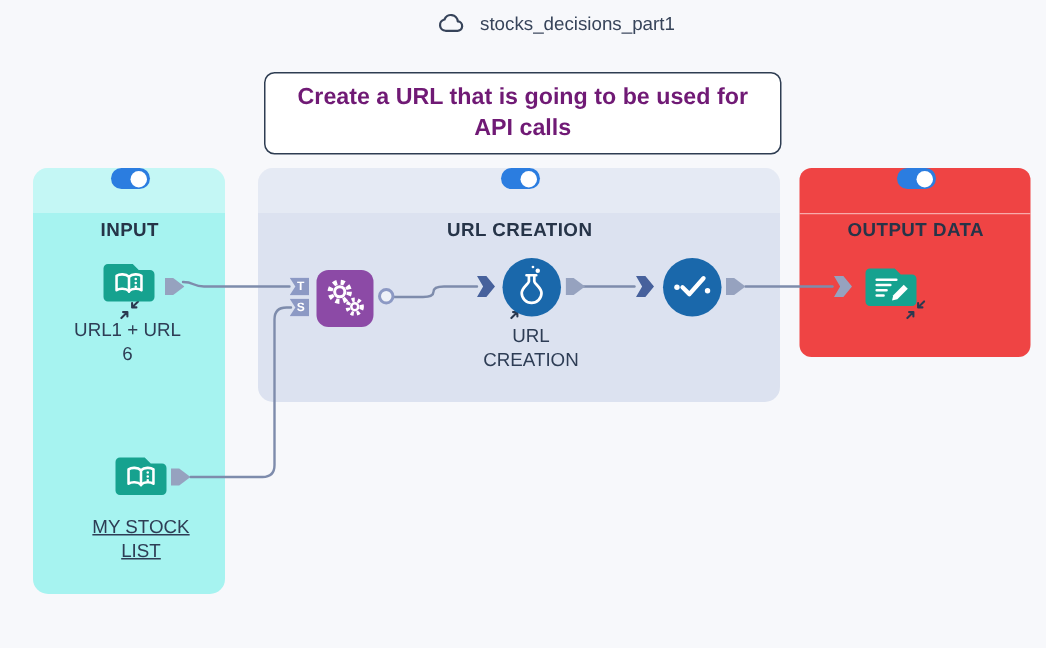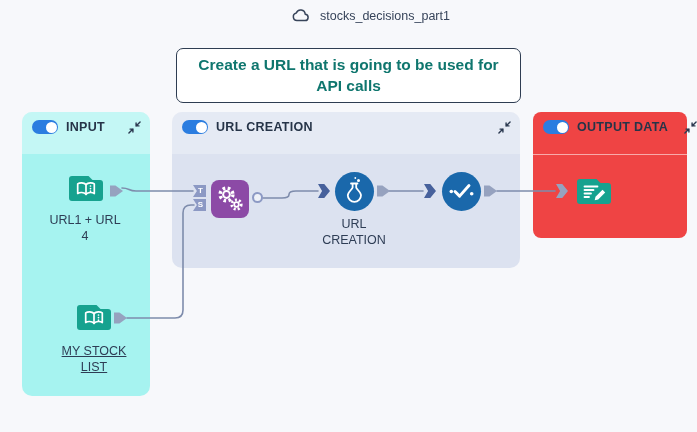--- a/index.html
+++ b/index.html
@@ -8,30 +8,31 @@
     background:#f7f8fb;font-family:"Liberation Sans",sans-serif;color:#2b3a52;
   }
   
   .flow-header{position:absolute;left:291px;top:8px;display:flex;align-items:flex-end;gap:9px;}
   .flow-header .title{font-size:12.5px;color:#37445a;}
   
   .note-box{
     position:absolute;left:176px;top:48px;width:345px;height:55px;box-sizing:border-box;
     background:#ffffff;border:1.6px solid #2e3d52;border-radius:7px;
     display:flex;align-items:center;justify-content:center;text-align:center;
-    font-size:15.5px;font-weight:bold;color:#0f766e;line-height:1.35;padding:18px 12px;
+    font-size:15.5px;font-weight:bold;color:#701a75;line-height:1.35;padding:18px 12px;
   }
   
   .group{position:absolute;border-radius:10px;box-sizing:border-box;}
   .group.input{left:22px;top:112px;width:128px;height:284px;background:#a6f3f0;}
   .group.url-creation{left:172px;top:112px;width:348px;height:156px;background:#dce2f0;}
   .group.output-data{left:533px;top:112px;width:154px;height:126px;background:#ef4444;border-radius:8px;}
   .group-header{
-    display:flex;align-items:center;height:30px;padding:0 9px 12px 10px;gap:8px;
+    display:flex;align-items:center;height:30px;padding:0 9px 0 10px;gap:20px;
     border-radius:10px 10px 0 0;
+    flex-direction:column;
   }
   .group.input .group-header{background:rgba(255,255,255,0.34);}
   .group.url-creation .group-header{background:rgba(255,255,255,0.28);}
   .group.output-data .group-header{border-bottom:1.5px solid rgba(255,255,255,0.55);height:30px;}
   .group-label{font-size:12.5px;font-weight:600;letter-spacing:.3px;color:#263448;flex:0 0 auto;}
   .spacer{flex:1;}
   
   .toggle{position:relative;width:26px;height:14px;border-radius:8px;background:#2b7de0;flex:0 0 auto;cursor:pointer;}
   .toggle .knob{position:absolute;right:1.5px;top:1.5px;width:11px;height:11px;border-radius:50%;background:#ffffff;}
   
@@ -141,21 +142,21 @@
   <div class="node-icon" style="left:66px;top:169px;">
     <svg width="40" height="36" viewBox="0 0 40 36">
       <path d="M3 10 a3 3 0 0 1 3 -3 h16.5 l4 4 h7.5 a3 3 0 0 1 3 3 v15 a3 3 0 0 1 -3 3 h-28 a3 3 0 0 1 -3 -3 z" fill="#16a28f"></path>
       <g fill="none" stroke="#ffffff" stroke-width="1.7" stroke-linejoin="round" stroke-linecap="round">
         <path d="M20 15.5 c-2.2 -2 -6.3 -2 -8.3 -0.6 v9.6 c2 -1.4 6.1 -1.4 8.3 0.6 c2.2 -2 6.3 -2 8.3 -0.6 v-9.6 c-2 -1.4 -6.1 -1.4 -8.3 0.6 z"></path>
         <path d="M20 15.5 v10"></path>
         <path d="M24.5 17 v0.01 M24.5 19.6 v0.01 M24.5 22.2 v0.01"></path>
       </g>
     </svg>
   </div>
-  <div class="node-label" style="left:47px;top:212px;width:76px;">URL1 + URL 4</div>
+  <div class="node-label" style="left:47px;top:212px;width:76px;">URL1 + URL 6</div>
   <div class="port-out" style="left:110px;top:184px;"></div>
 
   <div class="node-icon" style="left:74px;top:298px;">
     <svg width="40" height="36" viewBox="0 0 40 36">
       <path d="M3 10 a3 3 0 0 1 3 -3 h16.5 l4 4 h7.5 a3 3 0 0 1 3 3 v15 a3 3 0 0 1 -3 3 h-28 a3 3 0 0 1 -3 -3 z" fill="#16a28f"></path>
       <g fill="none" stroke="#ffffff" stroke-width="1.7" stroke-linejoin="round" stroke-linecap="round">
         <path d="M20 15.5 c-2.2 -2 -6.3 -2 -8.3 -0.6 v9.6 c2 -1.4 6.1 -1.4 8.3 0.6 c2.2 -2 6.3 -2 8.3 -0.6 v-9.6 c-2 -1.4 -6.1 -1.4 -8.3 0.6 z"></path>
         <path d="M20 15.5 v10"></path>
         <path d="M24.5 17 v0.01 M24.5 19.6 v0.01 M24.5 22.2 v0.01"></path>
       </g>

